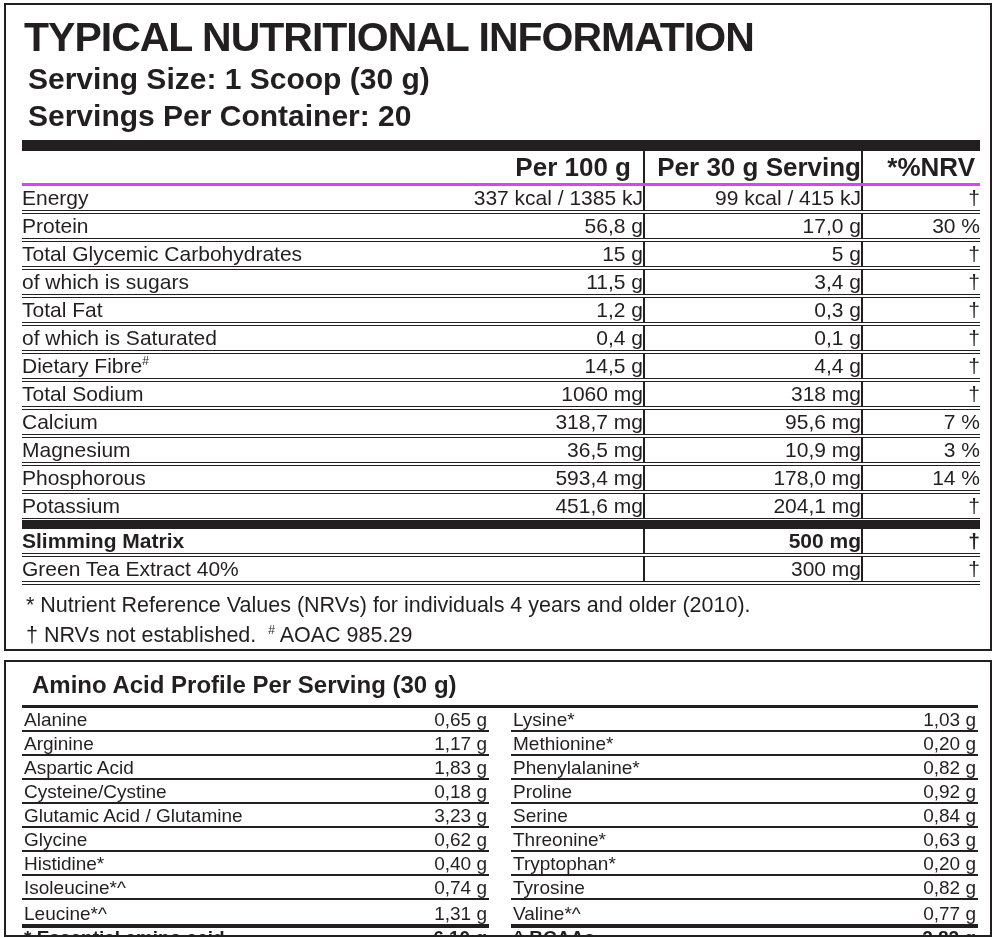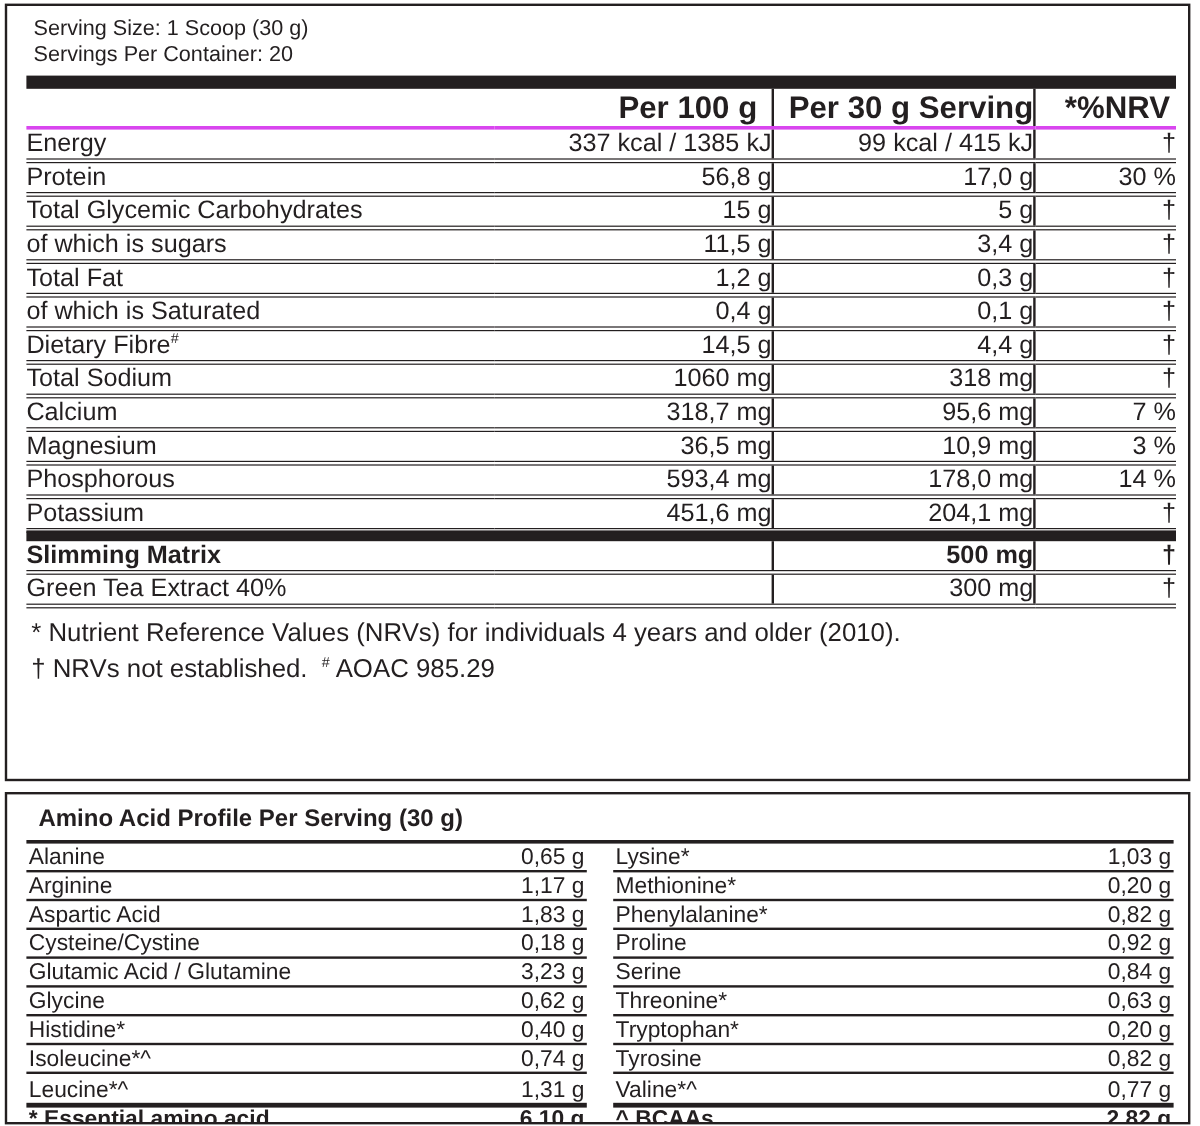--- a/index.html
+++ b/index.html
@@ -10,21 +10,21 @@
     -webkit-font-smoothing:antialiased;
   }
   .panel { border:2px solid #231f20; background:#fff; }
 
   
   #main-panel { margin:3px 8px 0 4px; height:648px; padding:8px 10px 0 16px; overflow:hidden; }
   .title {
     font-size:41px; font-weight:bold; letter-spacing:-1px; line-height:1.08;
     margin:2px 0 2px 2px;
   }
-  .serving-line { font-size:18px; font-weight:normal; line-height:1.22; margin-left:6px; }
+  .serving-line { font-size:30px; font-weight:bold; line-height:1.22; margin-left:6px; }
   .black-bar { height:11px; background:#231f20; margin-top:6px; }
 
   table.nutri { width:100%; border-collapse:collapse; table-layout:fixed; font-size:21px; }
   col.c-name  { width:390px; }
   col.c-p100  { width:232px; }
   col.c-p30   { width:218px; }
   col.c-nrv   { width:118px; }
   .nutri th {
     font-size:26px; font-weight:bold; height:33px;
     border-bottom:3px solid #d946ef; vertical-align:middle; padding:0;
@@ -44,41 +44,42 @@
   tr.bar-row td { height:9px; background:#231f20; border-bottom:none; }
   tr.bold-row td { font-weight:bold; }
   sup.hash { font-size:12px; vertical-align:super; line-height:0; }
 
   .footnotes { padding:7px 0 0 4px; font-size:21.5px; line-height:1.3; }
   .footnotes .fline { margin-bottom:2px; }
 
   
   #amino-panel { margin:9px 8px 0 4px; height:277px; padding:9px 12px 0 16px; overflow:hidden; }
   .amino-title {
-    font-size:20px; font-weight:bold; padding:0 0 6px 10px;
+    font-size:24px; font-weight:bold; padding:0 0 6px 10px;
     border-bottom:3px solid #231f20;
   }
   .amino-cols { display:flex; gap:22px; }
   .acol { flex:1; }
   .arow {
     display:flex; justify-content:space-between; align-items:flex-end;
     height:24px; padding:0 2px 1px 2px;
     border-bottom:2px solid #231f20;
     font-size:19px; line-height:1;
   }
   .arow.last { border-bottom:none; }
   .arow.total {
     border-top:4px solid #231f20; border-bottom:none;
     font-weight:bold; height:27px; padding-bottom:4px;
   }
 </style>
 </head>
 <body>
 
 <div class="panel" id="main-panel">
+  <div class="title">TYPICAL NUTRITIONAL INFORMATION</div>
   <div class="serving-line">Serving Size: 1 Scoop (30 g)</div>
   <div class="serving-line">Servings Per Container: 20</div>
   <div class="black-bar"></div>
 
   <table class="nutri">
     <colgroup>
         <col class="c-name">
         <col class="c-p100">
         <col class="c-p30">
         <col class="c-nrv">

